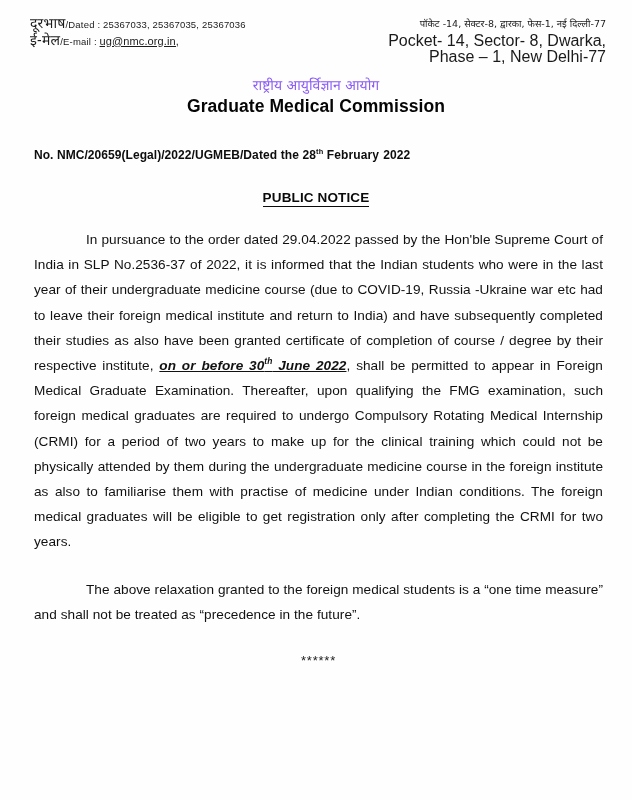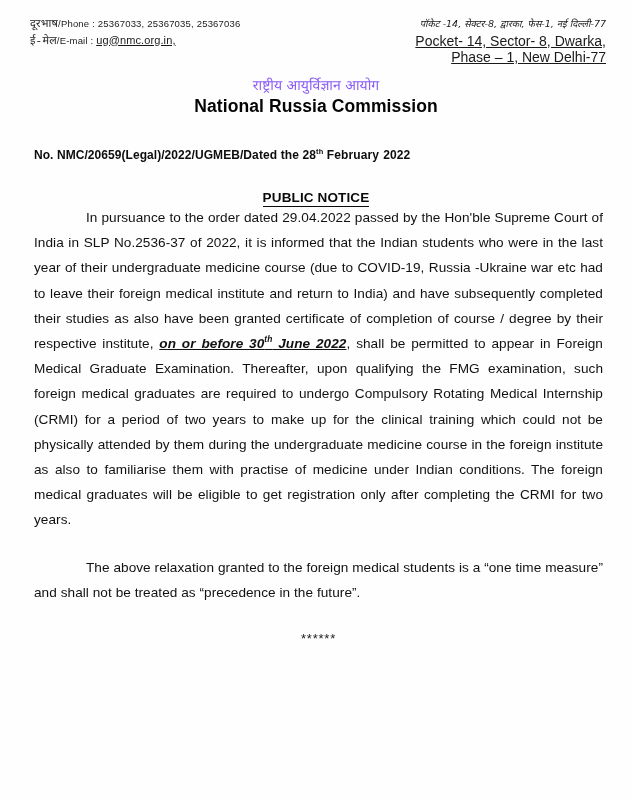--- a/index.html
+++ b/index.html
@@ -37,48 +37,46 @@
     font-size: 9.5px;
     line-height: 15.5px;
     color: #1a1a1a;
     letter-spacing: 0.02em;
     white-space: nowrap;
   }
   .contact-line {
     display: block;
   }
   .hi-label {
-    font-family: Liberation Mono, monospace;
-    font-size: 11px;
+    font-family: Liberation Sans, sans-serif;
+    font-size: 14px;
   }
   .email-link {
     text-decoration: underline;
     font-size: 11px;
     letter-spacing: 0.01em;
     color: #1a1a1a;
   }
 
   .address-block {
     text-align: right;
     font-size: 10.5px;
     line-height: 16px;
     color: #1a1a1a;
     white-space: nowrap;
   }
   .address-hi {
     font-family: "DejaVu Sans", sans-serif;
     font-size: 9.5px;
     display: block;
     margin-bottom: 1px;
-    font-style: italic;
   }
   .address-en {
     display: block;
-    font-size: 14px;
-    text-decoration: underline;
+    font-size: 16px;
   }
 
   
   .org-title {
     text-align: center;
     margin-top: 10px;
   }
   .org-hi {
     font-family: "DejaVu Sans", sans-serif;
     font-size: 14px;
@@ -135,20 +133,21 @@
     letter-spacing: 0.01em;
     color: #0a0a0a;
   }
   .notice-heading span {
     border-bottom: 1.4px solid #0a0a0a;
     padding-bottom: 1px;
   }
 
   
   .body-wrap {
+    margin-top: 22px;
     padding: 0 29px 0 34px;
   }
   .para {
     text-align: justify;
     text-justify: inter-word;
     font-size: 13.6px;
     line-height: 25.2px;
     color: #111111;
     text-indent: 52px;
     margin: 0;
@@ -179,38 +178,38 @@
 </style>
 </head>
 <body>
 
 <div class="page">
 
   <div class="letterhead">
 
     <div class="contact-block">
       <span class="contact-line">
-        <span class="hi-label">दूरभाष</span><span>/Phone : </span><span>25367033, 25367035, 25367036</span>
+        <span class="hi-label">दूरभाष</span><span>/Dated : </span><span>25367033, 25367035, 25367036</span>
       </span>
       <span class="contact-line">
         <span class="hi-label">ई-मेल</span><span>/E-mail : </span><span class="email-link">ug@nmc.org.in,</span>
       </span>
     </div>
 
     <div class="address-block">
       <span class="address-hi">पॉकेट -14, सेक्टर-8, द्वारका, फेस-1, नई दिल्ली-77</span>
       <span class="address-en">Pocket- 14, Sector- 8, Dwarka,</span>
       <span class="address-en">Phase – 1, New Delhi-77</span>
     </div>
 
   </div>
 
   <div class="org-title">
     <div class="org-hi">राष्ट्रीय आयुर्विज्ञान आयोग</div>
-    <div class="org-en">National Russia Commission</div>
+    <div class="org-en">Graduate Medical Commission</div>
   </div>
 
   <div class="ref-row">
     <div class="ref-no">No. NMC/20659(Legal)/2022/UGMEB/</div>
     <div class="ref-date"><span>Dated the 28</span><sup>th</sup><span> February</span><span class="date-year">2022</span></div>
   </div>
 
   <div class="notice-heading"><span>PUBLIC NOTICE</span></div>
 
   <div class="body-wrap">

